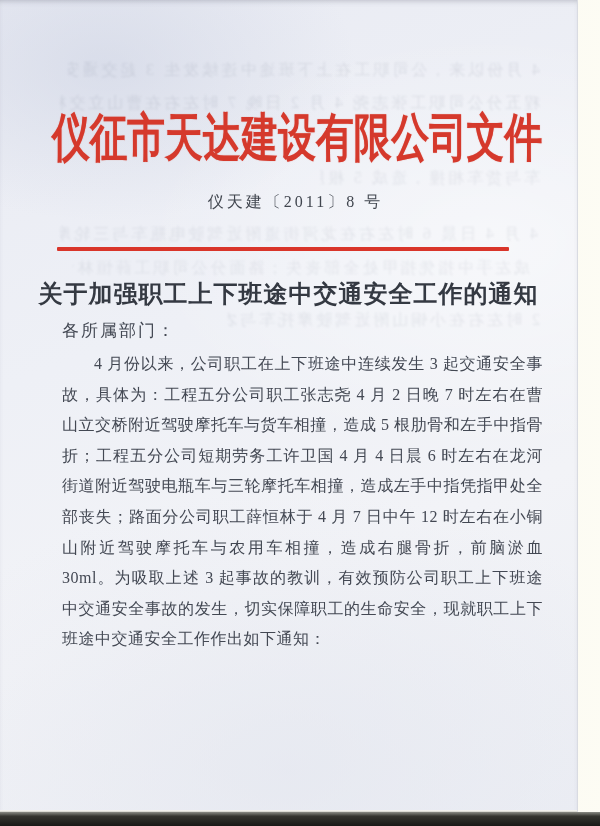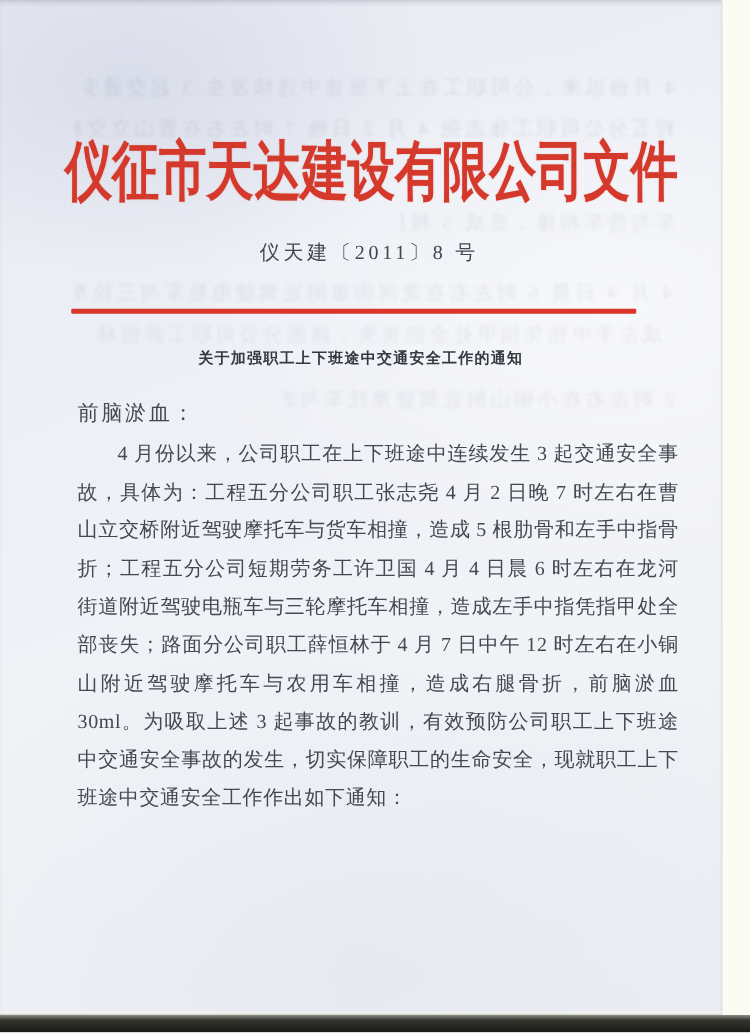--- a/index.html
+++ b/index.html
@@ -86,21 +86,21 @@
     background: #d9352a;
     border-radius: 1px;
   }
   .notice-title {
     position: absolute;
     left: 0;
     top: 278px;
     width: 577px;
     text-align: center;
     font-family: "Liberation Sans", sans-serif;
-    font-size: 12px;
+    font-size: 24px;
     font-weight: bold;
     letter-spacing: 1px;
     color: #343942;
   }
   .salutation {
     position: absolute;
     left: 62px;
     top: 319px;
     font-size: 17px;
     letter-spacing: 2px;
@@ -158,21 +158,21 @@
   <div class="bleed bleed-6">2 时左右在小铜山附近驾驶摩托车与农用车相撞，造成右腿骨折，前脑淤血 30ml。</div>
 
   <div class="org-title">仪征市天达建设有限公司文件</div>
 
   <div class="doc-number">仪天建〔2011〕8 号</div>
 
   <div class="red-rule"></div>
 
   <div class="notice-title">关于加强职工上下班途中交通安全工作的通知</div>
 
-  <div class="salutation">前脑淤血：</div>
+  <div class="salutation">各所属部门：</div>
 
   <div class="body-paragraphs">
       <p>4 月份以来，公司职工在上下班途中连续发生 3 起交通安全事故，具体为：工程五分公司职工张志尧 4 月 2 日晚 7 时左右在曹山立交桥附近驾驶摩托车与货车相撞，造成 5 根肋骨和左手中指骨折；工程五分公司短期劳务工许卫国 4 月 4 日晨 6 时左右在龙河街道附近驾驶电瓶车与三轮摩托车相撞，造成左手中指凭指甲处全部丧失；路面分公司职工薛恒林于 4 月 7 日中午 12 时左右在小铜山附近驾驶摩托车与农用车相撞，造成右腿骨折，前脑淤血 30ml。为吸取上述 3 起事故的教训，有效预防公司职工上下班途中交通安全事故的发生，切实保障职工的生命安全，现就职工上下班途中交通安全工作作出如下通知：</p>
     </div>
 
   <div class="paper-bottom-edge"></div>
   <div class="scanner-band"></div>
 
 </div>
 

